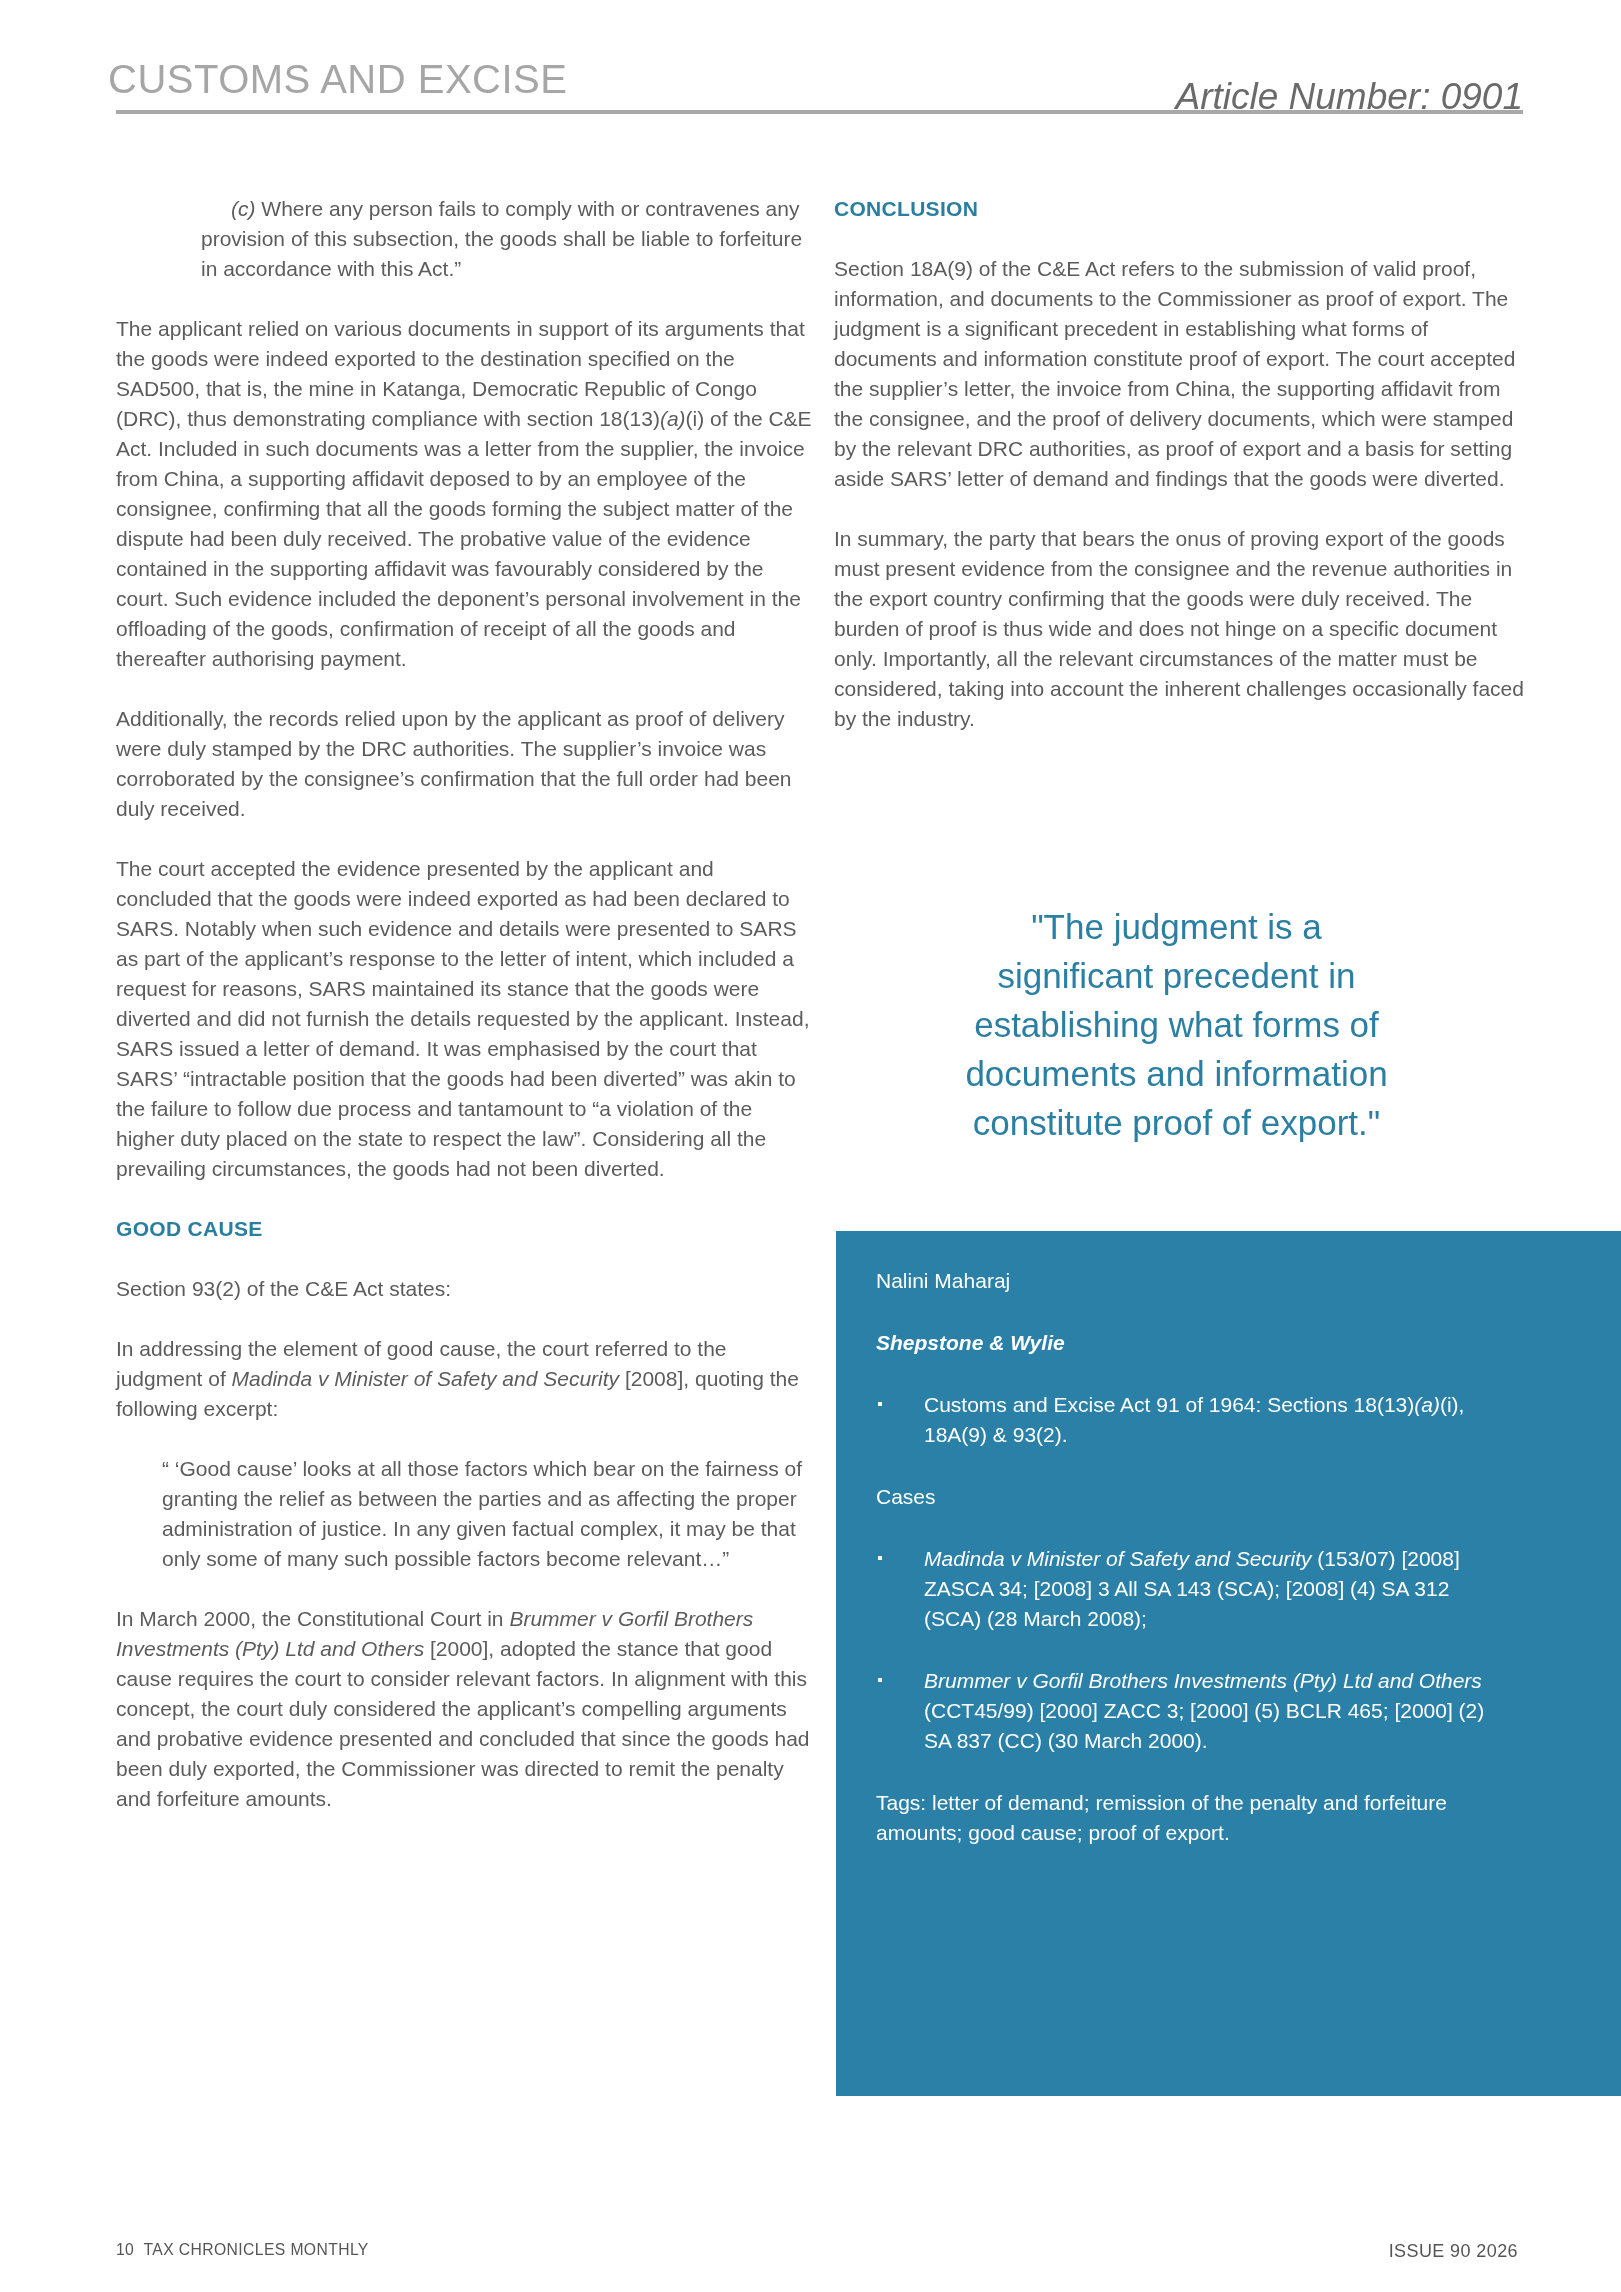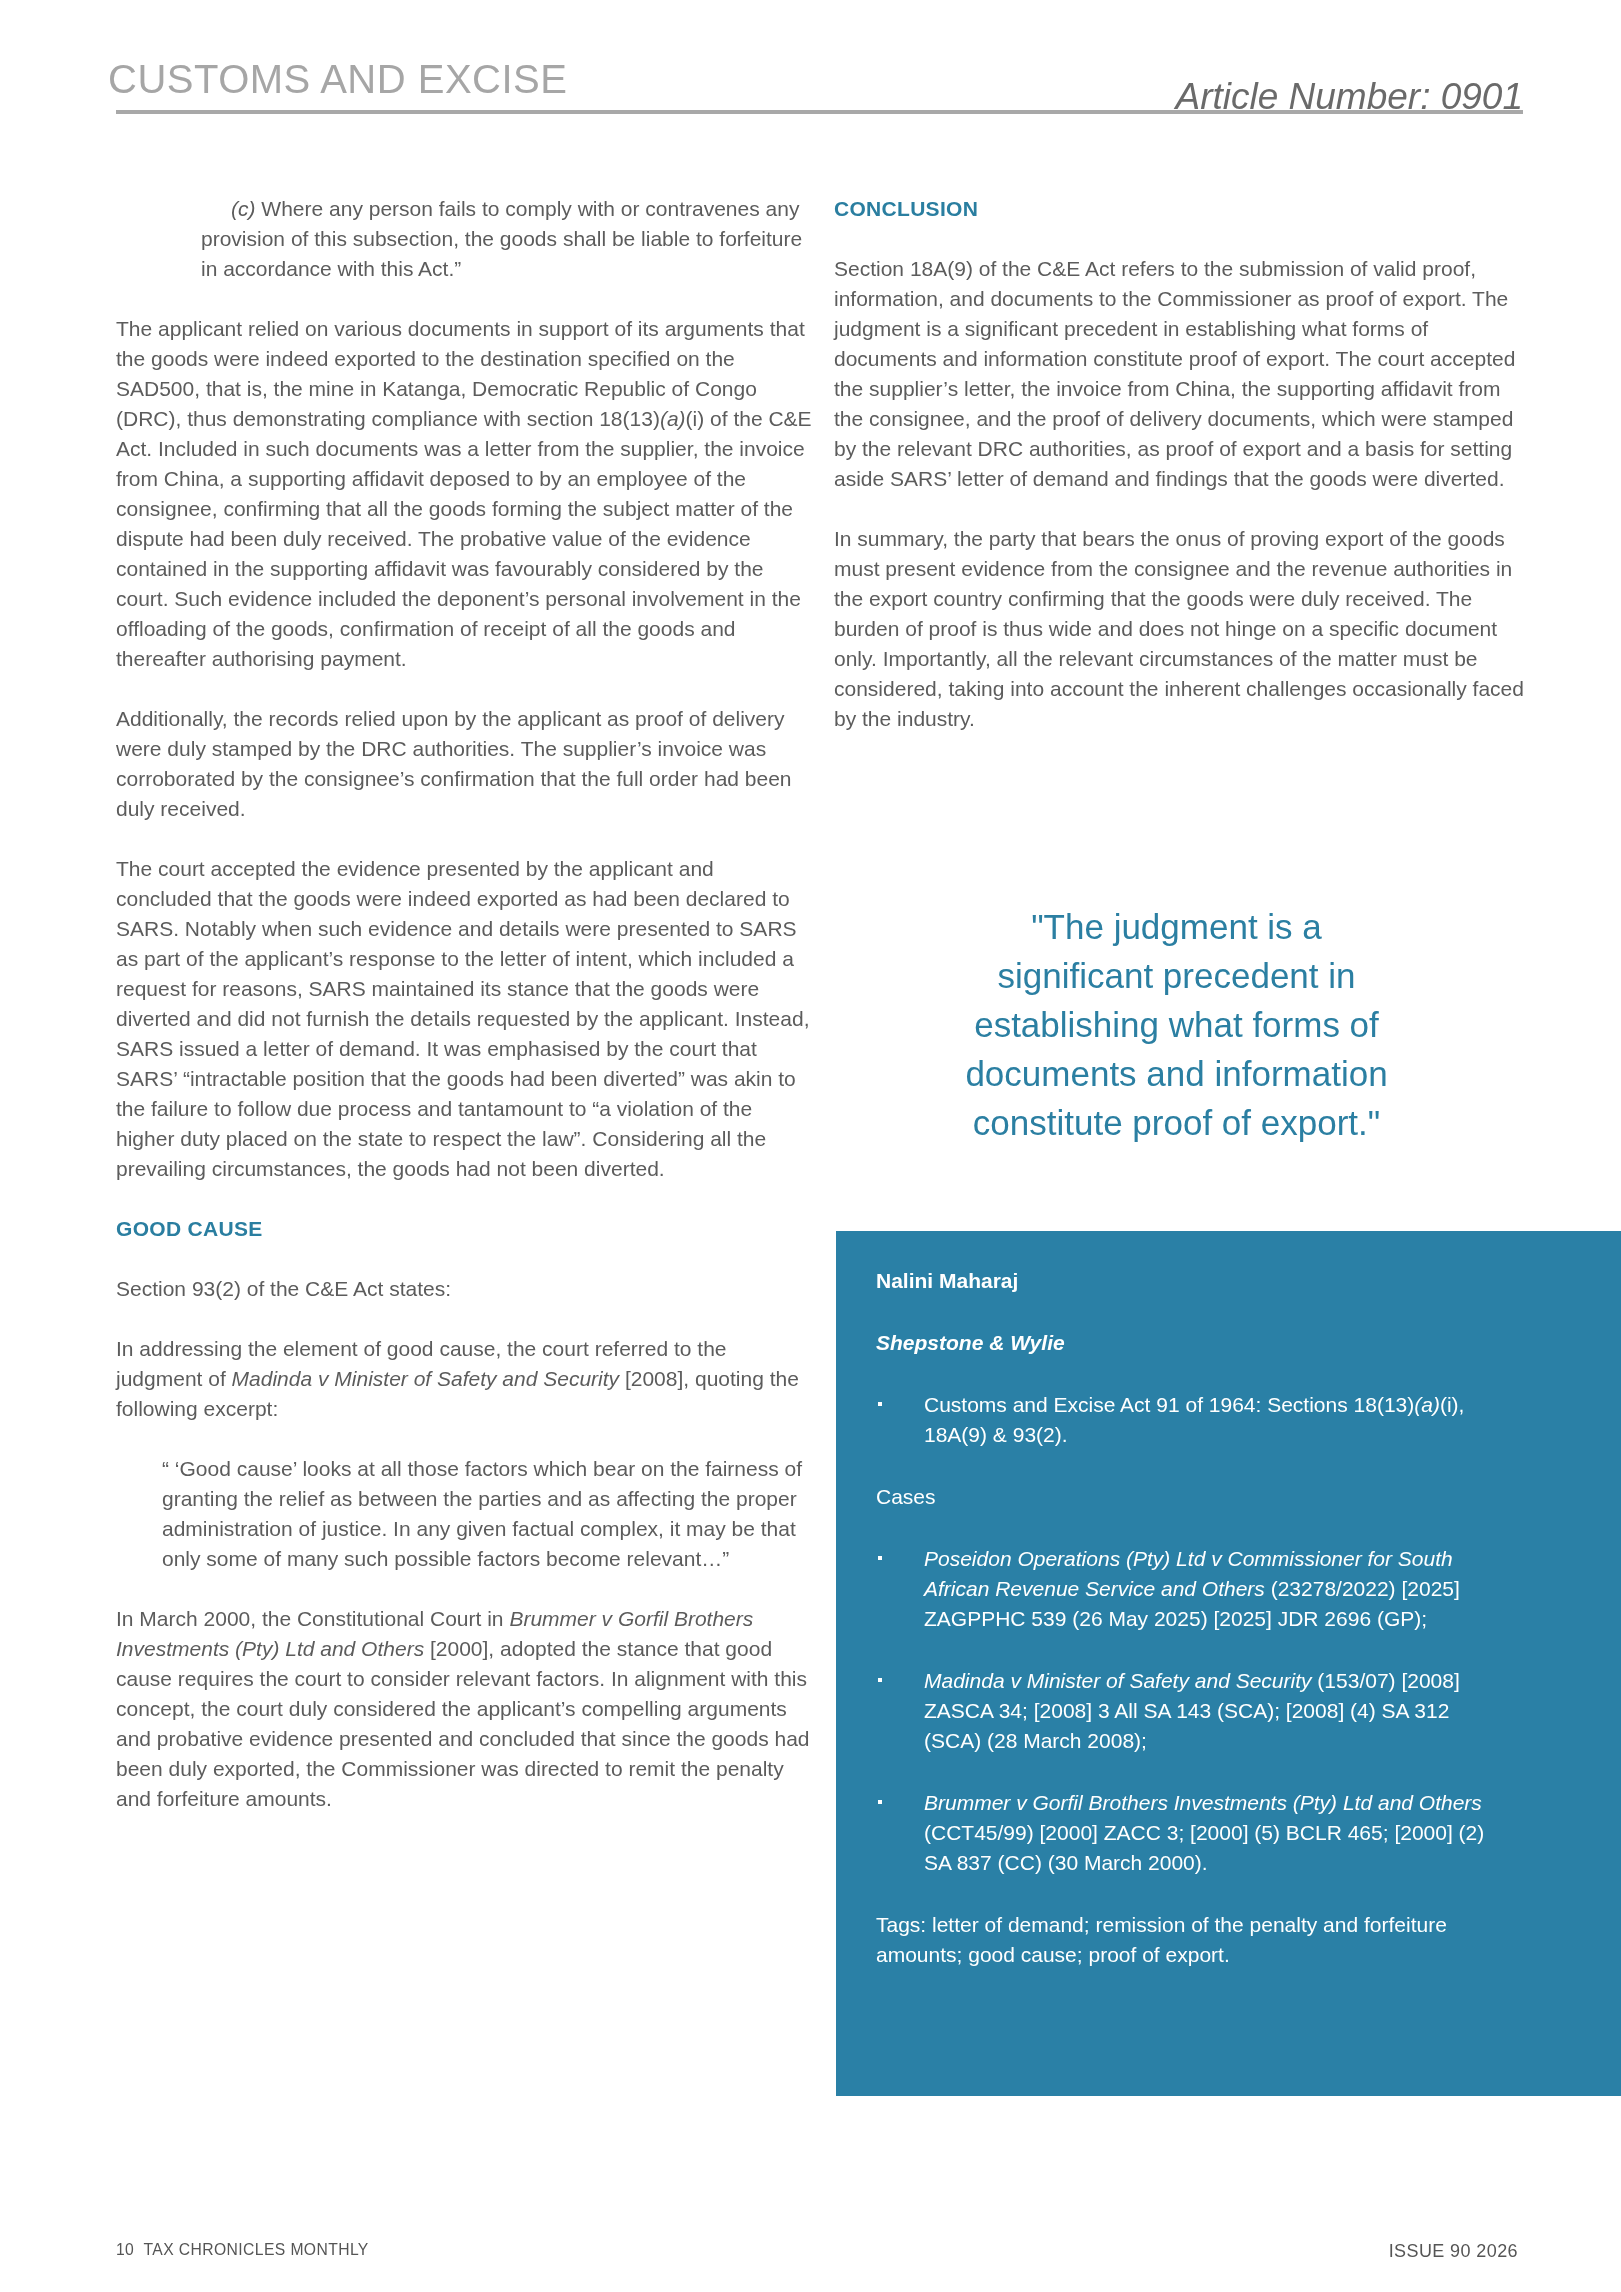--- a/index.html
+++ b/index.html
@@ -21,21 +21,21 @@
                        color: #2a7ea0; letter-spacing: 0.3px; }
   i { font-style: italic; }
 
   .pull-quote { position: absolute; left: 863px; top: 902px; width: 627px; text-align: center;
                 font-size: 35px; line-height: 49px; color: #2b7fa2; }
 
   .info-box { position: absolute; left: 836px; top: 1231px; width: 785px; height: 865px;
               background: #2a80a6; color: #ffffff; }
   .info-inner { position: absolute; left: 40px; top: 35px; width: 627px; font-size: 21px; line-height: 30px; }
   .info-inner p { margin: 0 0 32px 0; }
-  .author-name { font-weight: bold; }
+  .author-name { font-weight: normal; }
   .firm-name { font-weight: bold; font-style: italic; }
   .bullet-list { list-style: none; margin: 0 0 32px 0; padding: 0; }
   .bullet-list li { position: relative; padding-left: 48px; margin: 0 0 32px 0; }
   .bullet-list li:last-child { margin-bottom: 0; }
   .bullet { position: absolute; left: 2px; top: 11.8px; width: 3.9px; height: 3.9px; background: #ffffff; }
 
   .footer-left { position: absolute; left: 116px; top: 2241px; font-size: 15.7px; color: #555555;
                  letter-spacing: 0.4px; }
   .footer-right { position: absolute; right: 103px; top: 2241px; font-size: 18px; color: #555555;
                   letter-spacing: 0.4px; }
@@ -88,24 +88,20 @@
     <ul class="bullet-list">
       <li>
         <span class="bullet"></span>
         <span>Customs and Excise Act 91 of 1964: Sections 18(13)</span><i>(a)</i><span>(i), 18A(9) &amp; 93(2).</span>
       </li>
     </ul>
     <p>Cases</p>
     <ul class="bullet-list">
       <li>
         <span class="bullet"></span>
-        <i>Poseidon Operations (Pty) Ltd v Commissioner for South African Revenue Service and Others</i><span> (23278/2022) [2025] ZAGPPHC 539 (26 May 2025) [2025] JDR 2696 (GP);</span>
-      </li>
-      <li>
-        <span class="bullet"></span>
         <i>Madinda v Minister of Safety and Security</i><span> (153/07) [2008] ZASCA 34; [2008] 3 All SA 143 (SCA); [2008] (4) SA 312 (SCA) (28 March 2008);</span>
       </li>
       <li>
         <span class="bullet"></span>
         <i>Brummer v Gorfil Brothers Investments (Pty) Ltd and Others</i><span> (CCT45/99) [2000] ZACC 3; [2000] (5) BCLR 465; [2000] (2) SA 837 (CC) (30 March 2000).</span>
       </li>
     </ul>
     <p>Tags: letter of demand; remission of the penalty and forfeiture amounts; good cause; proof of export.</p>
   </div>
 </div>

